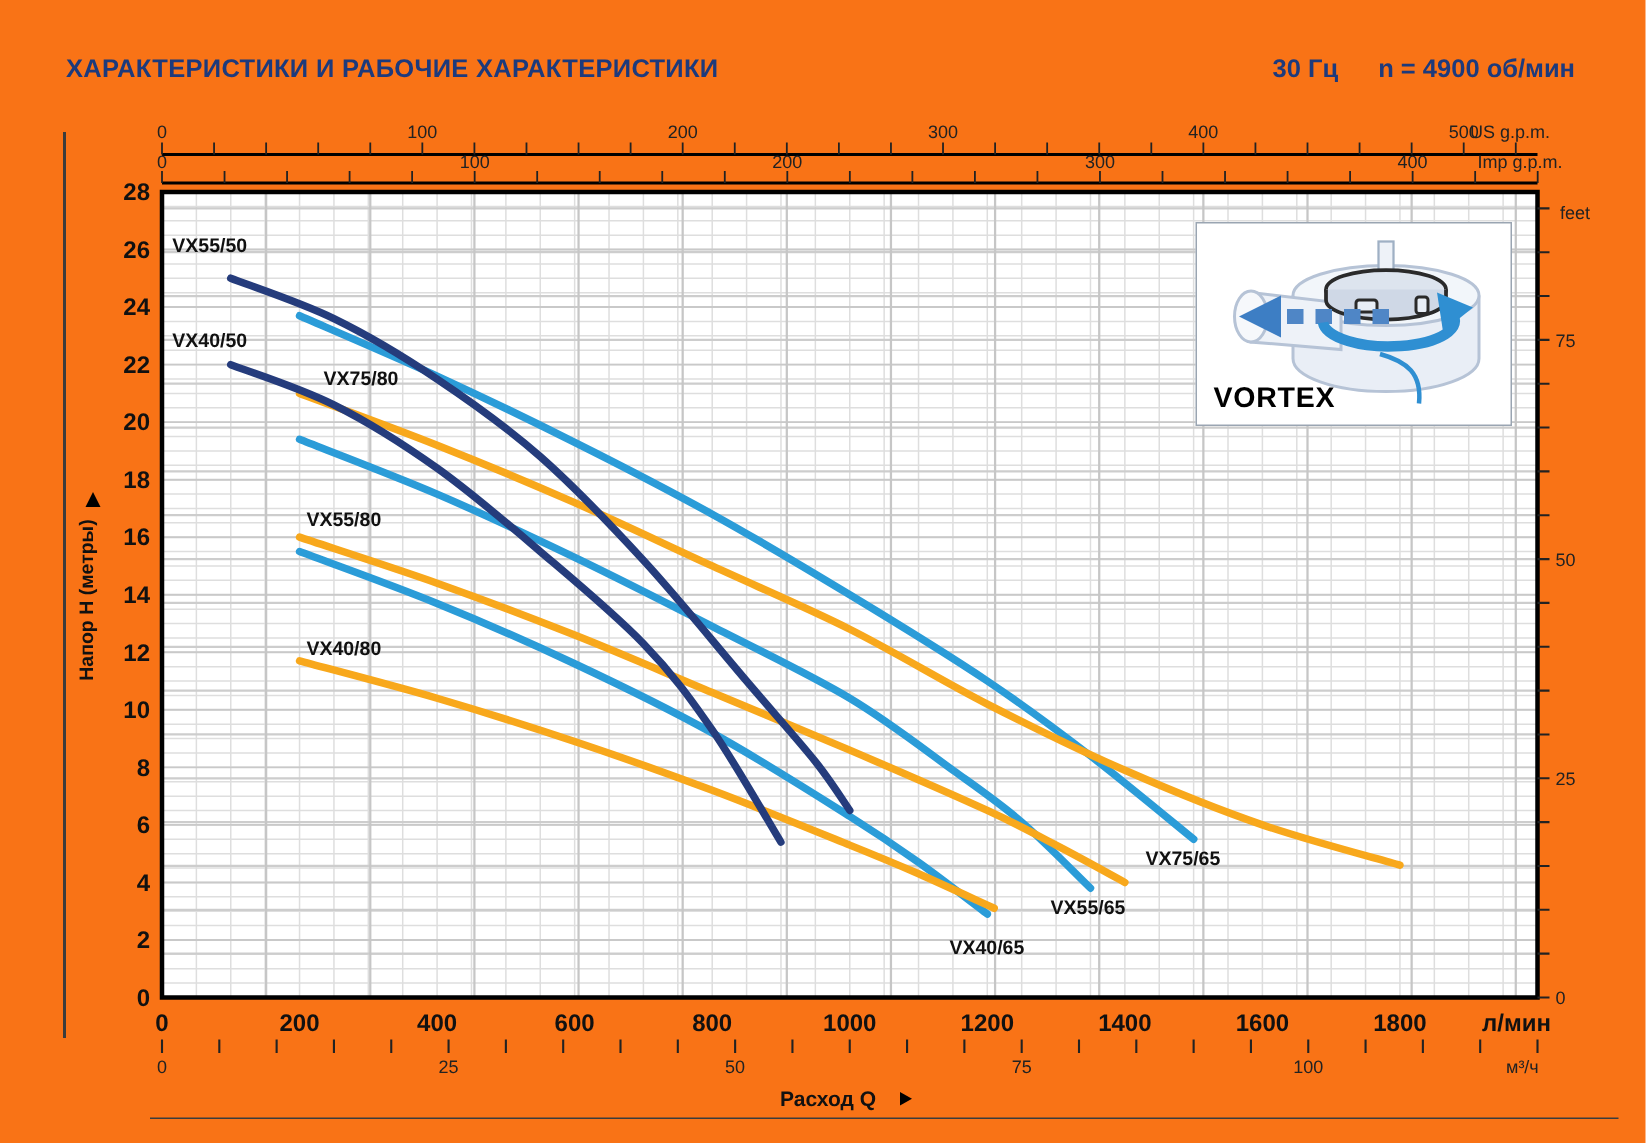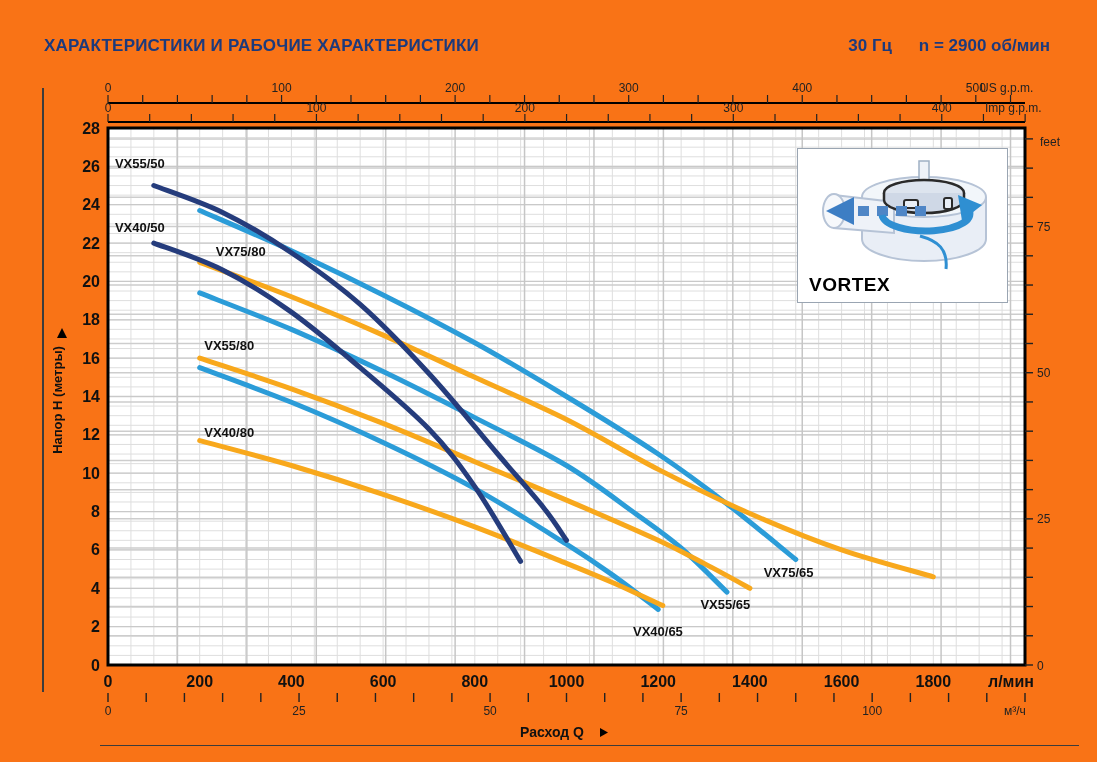--- a/index.html
+++ b/index.html
@@ -4,33 +4,33 @@
 <style>
   html,body{margin:0;padding:0;background:#ffffff;}
   body{width:1097px;height:762px;overflow:hidden;font-family:"Liberation Sans",sans-serif;}
   .page{position:relative;width:1097px;height:762px;background:#f97316;}
   .hdr-title{position:absolute;left:44px;top:36px;font-size:17px;font-weight:bold;color:#1d3a7c;letter-spacing:.2px;}
   .hdr-specs{position:absolute;right:47px;top:36px;font-size:17px;font-weight:bold;color:#1d3a7c;white-space:nowrap;}
   .hdr-specs span+span{margin-left:22px;}
   .left-rule{position:absolute;left:42px;top:88px;width:2px;height:604px;background:#3c3c3c;}
   .bottom-rule{position:absolute;left:100px;top:745px;width:979px;height:1px;background:#3c3c3c;}
   #chart{position:absolute;left:0;top:0;}
-  .inset{position:absolute;left:797px;top:148px;width:211px;height:155px;background:#fff;border:1.5px solid #9aa5b2;box-sizing:border-box;z-index:5;}
+  .inset{position:absolute;left:797px;top:148px;width:211px;height:136px;background:#fff;border:1.5px solid #9aa5b2;box-sizing:border-box;z-index:5;}
   .inset svg{position:absolute;left:0;top:0;}
   .inset-label{position:absolute;left:11px;bottom:6px;font-size:19px;font-weight:bold;color:#000;letter-spacing:.5px;}
   text{font-family:"Liberation Sans",sans-serif;}
 </style>
 </head>
 <body>
 
 <div class="page">
   <div class="hdr-title">ХАРАКТЕРИСТИКИ И РАБОЧИЕ ХАРАКТЕРИСТИКИ</div>
   <div class="hdr-specs">
     <span>30 Гц</span>
-    <span>n = 2900 об/мин</span>
+    <span>n = 4900 об/мин</span>
   </div>
   <div class="left-rule"></div>
   <div class="bottom-rule"></div>
 
   <svg id="chart" width="1097" height="762" viewBox="0 0 1097 762">
       <g>
         <rect x="108" y="128" width="917" height="537" fill="#ffffff"></rect>
         <line x1="108" y1="655.4107142857143" x2="1025" y2="655.4107142857143" stroke="#dedede" stroke-width="1"></line>
         <line x1="108" y1="645.8214285714286" x2="1025" y2="645.8214285714286" stroke="#dedede" stroke-width="1"></line>
         <line x1="108" y1="636.2321428571429" x2="1025" y2="636.2321428571429" stroke="#dedede" stroke-width="1"></line>

